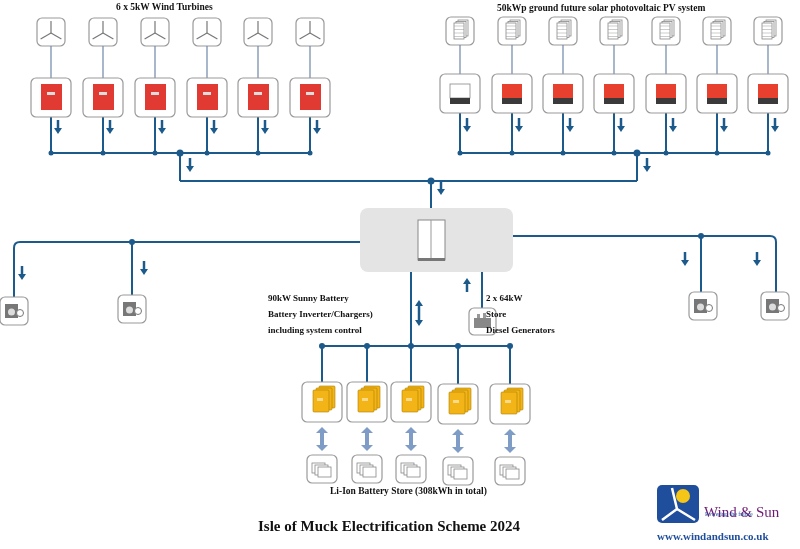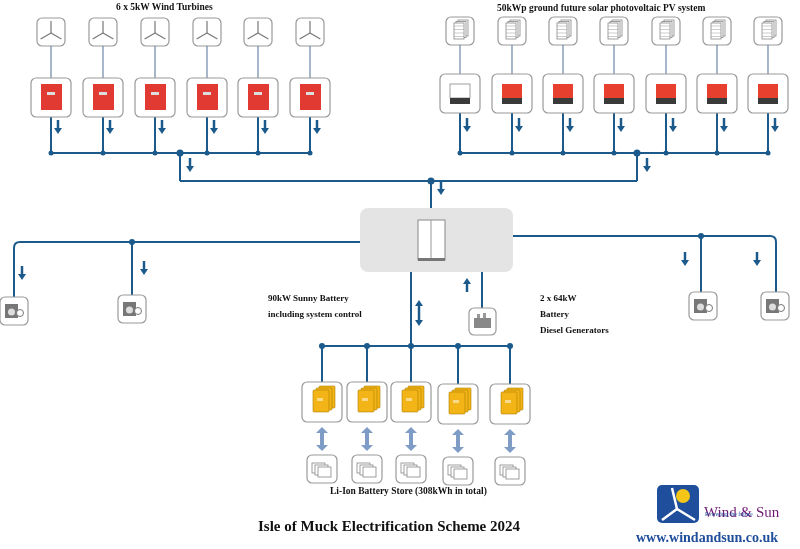--- a/index.html
+++ b/index.html
@@ -2,26 +2,26 @@
 <html><head>
 <meta charset="utf-8">
 <style>
   html, body { margin:0; padding:0; background:#ffffff; }
   body { width:800px; height:549px; position:relative; overflow:hidden; font-family:"DejaVu Sans", sans-serif; }
   svg#diagram { position:absolute; left:0; top:0; }
   .lbl { position:absolute; font-family:Liberation Serif, serif; font-weight:bold; color:#111; white-space:nowrap; }
   .t-wind { left:116px; top:2px; font-size:9.5px; }
   .t-pv { left:497px; top:3px; font-size:9.5px; }
   .t-si { left:268px; top:290px; font-size:9px; line-height:16px; }
-  .t-gen { left:540px; top:290px; font-size:9px; line-height:16px; }
+  .t-gen { left:486px; top:290px; font-size:9px; line-height:16px; }
   .t-bat { left:330px; top:486px; font-size:9.5px;text-align:right; }
   .t-title { left:258px; top:518px; font-size:15px; }
   .t-brand { left:704px; top:504px; font-size:15px; font-weight:normal; color:#701a75; }
   .t-tag { left:705px; top:511px; font-size:6px; font-weight:normal; color:#1f4e9c; }
-  .t-url { left:636px; top:530px; font-size:14px; color:#1f4e9c; }
+  .t-url { left:657px; top:530px; font-size:11px; color:#1f4e9c; }
 </style>
 </head>
 <body>
 
 <svg id="diagram" width="800" height="549" viewBox="0 0 800 549" xmlns="http://www.w3.org/2000/svg">
   <defs>
     <marker id="arr" markerWidth="6" markerHeight="6" refX="3" refY="3" orient="auto">
         <path d="M0,0 L6,3 L0,6 z" fill="#1b5a8a"></path>
       </marker>
   </defs>
@@ -557,24 +557,25 @@
         <path d="M672,488 L677,509 L662,520" fill="none" stroke="#fff" stroke-width="2.5"></path>
         <path d="M677,509 L695,520" fill="none" stroke="#fff" stroke-width="2.5"></path>
       </g>
     </g>
 </svg>
 
 <div class="lbl t-wind">6 x 5kW Wind Turbines</div>
 <div class="lbl t-pv">50kWp ground  future solar photovoltaic PV system</div>
 <div class="lbl t-si">
   <div>90kW Sunny Battery</div>
+  <div>Battery Inverter/Chargers)</div>
   <div>including system control</div>
 </div>
 <div class="lbl t-gen">
   <div>2 x 64kW</div>
-  <div>Battery</div>
+  <div>Store</div>
   <div>Diesel  Generators</div>
 </div>
 <div class="lbl t-bat">Li-Ion Battery Store (308kWh in total)</div>
 <div class="lbl t-title">Isle of Muck Electrification Scheme 2024</div>
 <div class="lbl t-brand">Wind &amp; Sun</div>
 <div class="lbl t-tag">Powering the future</div>
 <div class="lbl t-url">www.windandsun.co.uk</div>
 
 </body></html>

